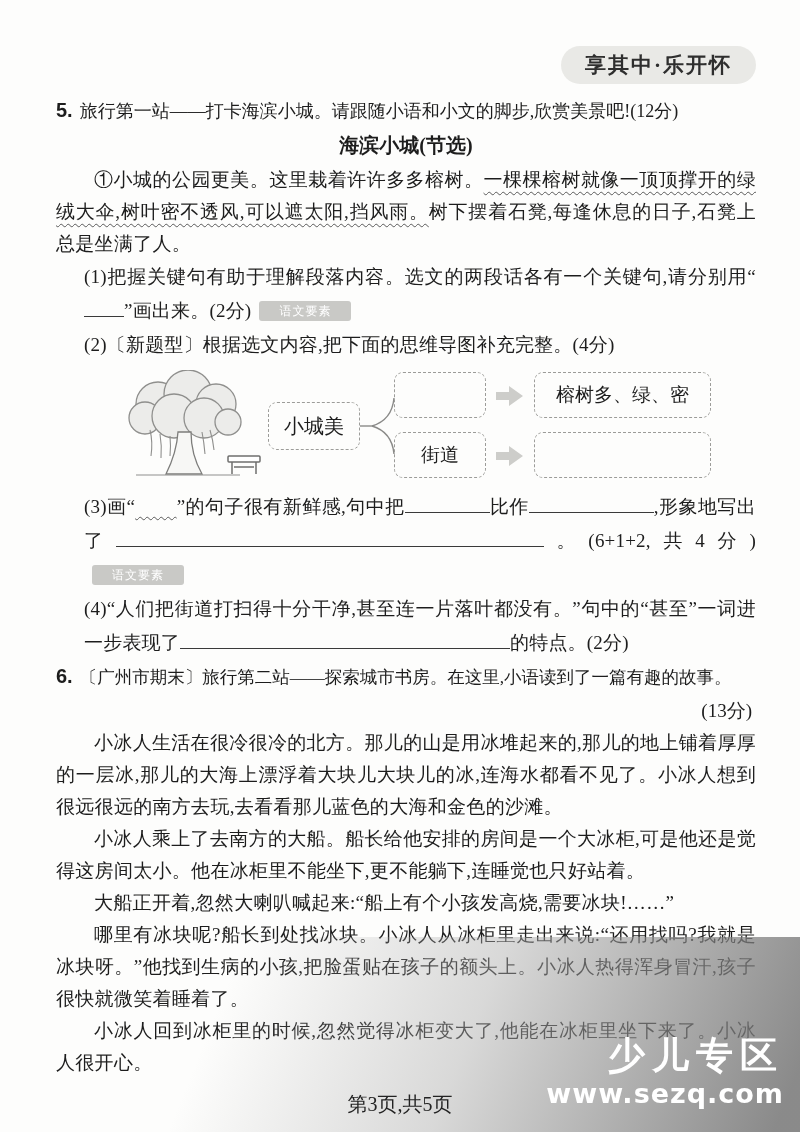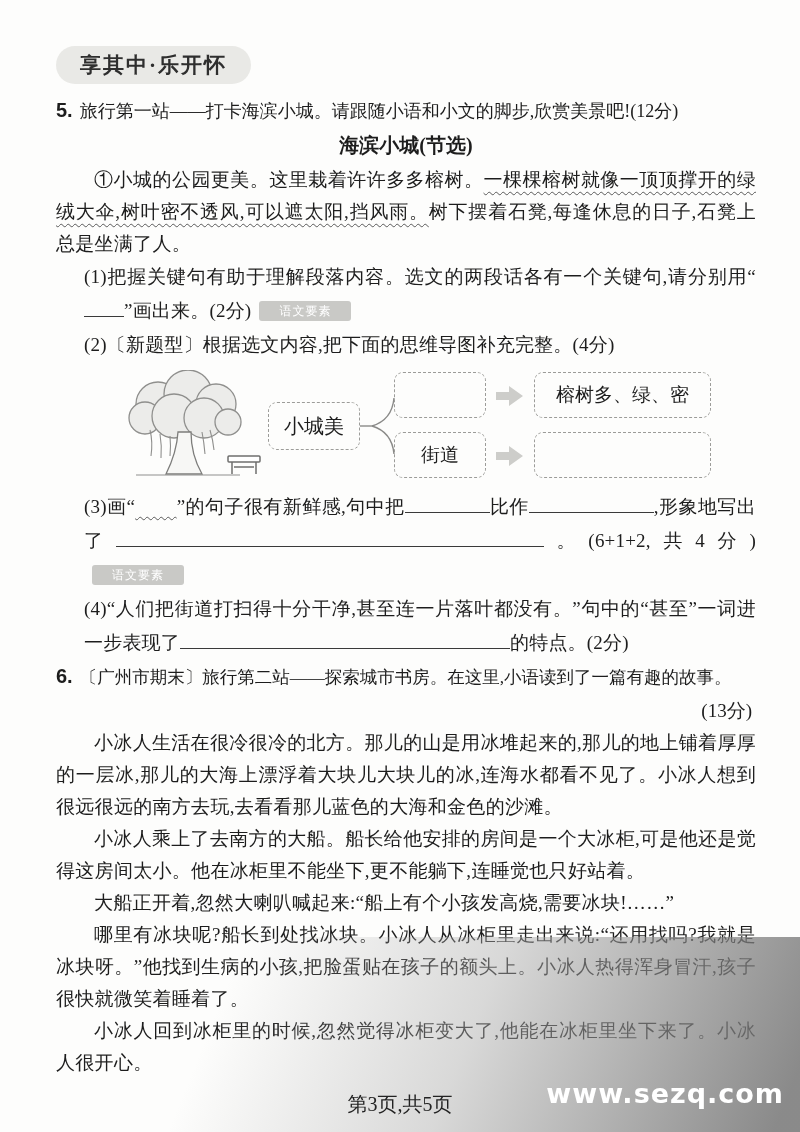--- a/index.html
+++ b/index.html
@@ -11,21 +11,21 @@
     color:#1d1d1d;
     padding:46px 44px 0 56px;
   }
   
   .scan-shadow {
     position:absolute; left:0; bottom:0; width:100%; height:195px;
     pointer-events:none; z-index:1;
     background:linear-gradient(112deg, rgba(180,180,180,0) 28%,
                rgba(172,172,172,0.45) 58%, rgba(118,118,118,0.85) 97%);
   }
-  .header-badge-row { text-align:left; margin-bottom:10px; }
+  .header-badge-row { text-align:right; margin-bottom:10px; }
   .header-badge {
     display:inline-block; background:#e9e9e6; border-radius:22px;
     padding:5px 24px; font-size:21px; font-weight:700; color:#2e2e2e;
     letter-spacing:2px;
   }
   .q-intro { font-size:18px; line-height:33px; text-align:justify; }
   .q-intro.tight { font-size:17.5px; }
   .q-num {
     font-family:"Liberation Sans","DejaVu Sans",sans-serif;
     font-weight:700; font-size:20px; margin-right:7px;
@@ -155,18 +155,19 @@
 
   <div class="score-line">(13分)</div>
 
   <p class="body-para">小冰人生活在很冷很冷的北方。那儿的山是用冰堆起来的,那儿的地上铺着厚厚的一层冰,那儿的大海上漂浮着大块儿大块儿的冰,连海水都看不见了。小冰人想到很远很远的南方去玩,去看看那儿蓝色的大海和金色的沙滩。</p>
   <p class="body-para">小冰人乘上了去南方的大船。船长给他安排的房间是一个大冰柜,可是他还是觉得这房间太小。他在冰柜里不能坐下,更不能躺下,连睡觉也只好站着。</p>
   <p class="body-para">大船正开着,忽然大喇叭喊起来:“船上有个小孩发高烧,需要冰块!……”</p>
   <p class="body-para">哪里有冰块呢?船长到处找冰块。小冰人从冰柜里走出来说:“还用找吗?我就是冰块呀。”他找到生病的小孩,把脸蛋贴在孩子的额头上。小冰人热得浑身冒汗,孩子很快就微笑着睡着了。</p>
   <p class="body-para">小冰人回到冰柜里的时候,忽然觉得冰柜变大了,他能在冰柜里坐下来了。小冰人很开心。</p>
 
   <div class="watermark">
+    <div class="wm-title">少儿专区</div>
     <div class="wm-url">www.sezq.com</div>
   </div>
 
   <div class="footer">第3页,共5页</div>
 
 </div>
 
 </body></html>

